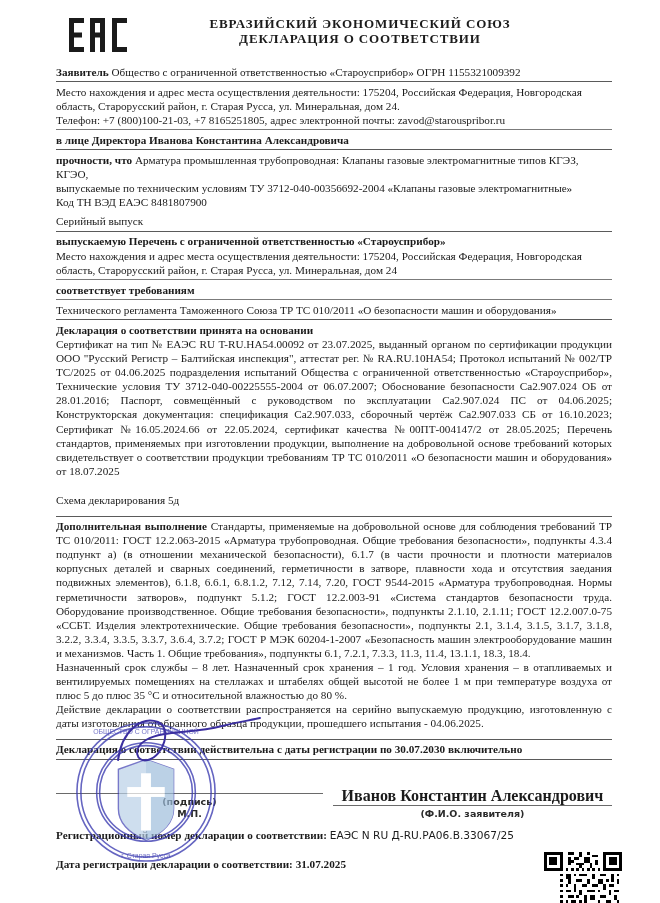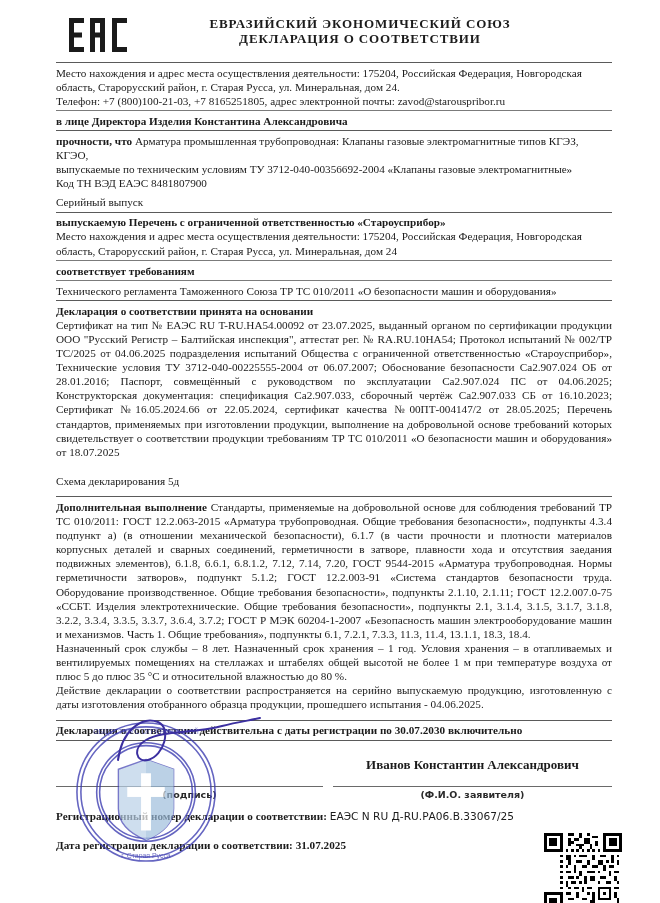--- a/index.html
+++ b/index.html
@@ -103,23 +103,23 @@
     position: relative;
   }
   .sig-right {
     width: 52%;
     text-align: center;
     position: relative;
     padding-left: 10px;
     box-sizing: border-box;
   }
   .sig-name {
-    font-size: 13px;
+    font-size: 16px;
     line-height: 14px;
-    margin-bottom: 14px;
+    margin-bottom: 2px;
   }
   .sig-line {
     border-top: 1px solid #6a6a6a;
     margin: 0 0 2px 0;
   }
   .sig-caption {
     font-family: "DejaVu Sans", sans-serif;
     font-size: 9.5px;
     line-height: 12px;
     color: #2a2a2a;
@@ -200,33 +200,37 @@
     <div class="header-titles">
       <div class="t1">ЕВРАЗИЙСКИЙ ЭКОНОМИЧЕСКИЙ СОЮЗ</div>
       <div class="t2">ДЕКЛАРАЦИЯ О СООТВЕТСТВИИ</div>
     </div>
   </div>
 
   <div class="content">
 
     <div class="spacer-sm"></div>
 
+    <div class="blk">
+      <span class="lead">Заявитель</span>
+      <span>Общество с ограниченной ответственностью «Староусприбор» ОГРН 1155321009392</span>
+    </div>
 
     <div class="rule"></div>
 
     <div class="blk">
       <p>Место нахождения и адрес места осуществления деятельности: 175204, Российская Федерация, Новгородская область, Старорусский район, г. Старая Русса, ул. Минеральная, дом 24.</p>
       <p>Телефон: +7 (800)100-21-03, +7 8165251805, адрес электронной почты: zavod@starouspribor.ru</p>
     </div>
 
     <div class="rule rule-thin"></div>
 
     <div class="blk">
       <span class="lead">в лице</span>
-      <span class="bold">Директора Изделия Константина Александровича</span>
+      <span class="bold">Директора Иванова Константина Александровича</span>
     </div>
 
     <div class="rule"></div>
 
     <div class="blk">
       <p>
         <span class="lead">прочности, что</span>
         <span>Арматура промышленная трубопроводная: Клапаны газовые электромагнитные типов КГЭЗ, КГЭО,</span>
       </p>
       <p>выпускаемые по техническим условиям ТУ 3712-040-00356692-2004 «Клапаны газовые электромагнитные»</p>
@@ -293,20 +297,21 @@
 
     <div class="rule"></div>
   </div>
 
   <div class="sig-area">
     <div class="sig-row">
       <div class="sig-left">
         <div class="sig-name">&nbsp;</div>
         <div class="sig-line"></div>
         <div class="sig-caption">(подпись)</div>
+        <div class="sig-caption">М.П.</div>
       </div>
       <div class="sig-right">
         <div class="sig-name">Иванов Константин Александрович</div>
         <div class="sig-line"></div>
         <div class="sig-caption">(Ф.И.О. заявителя)</div>
       </div>
     </div>
   </div>
 
   <div class="footer">

